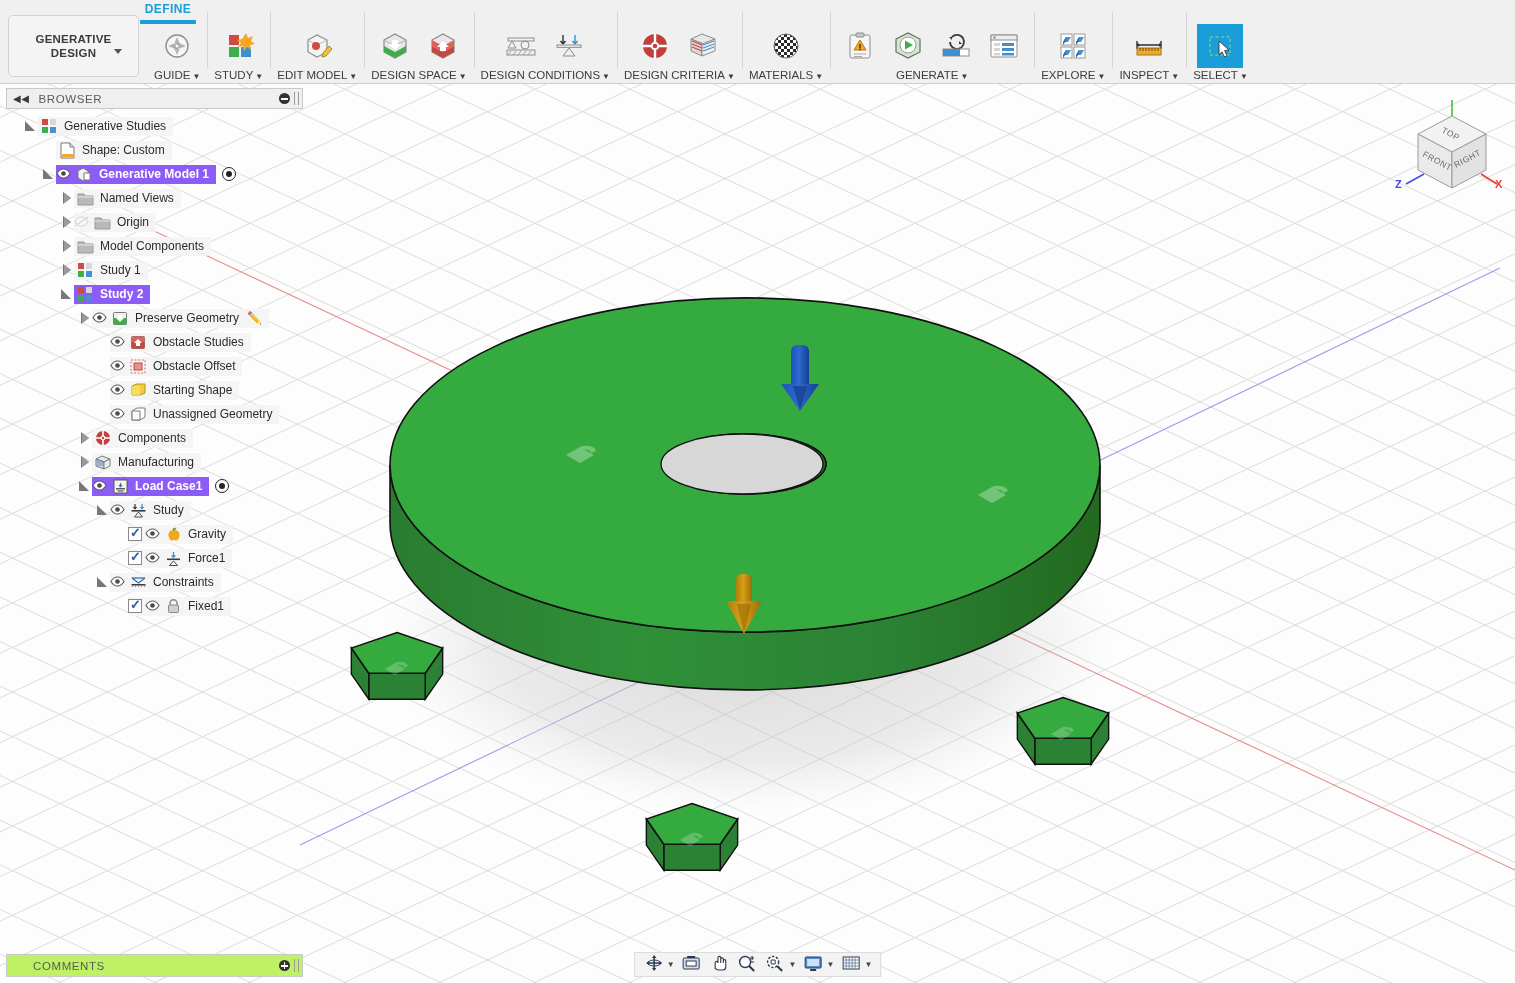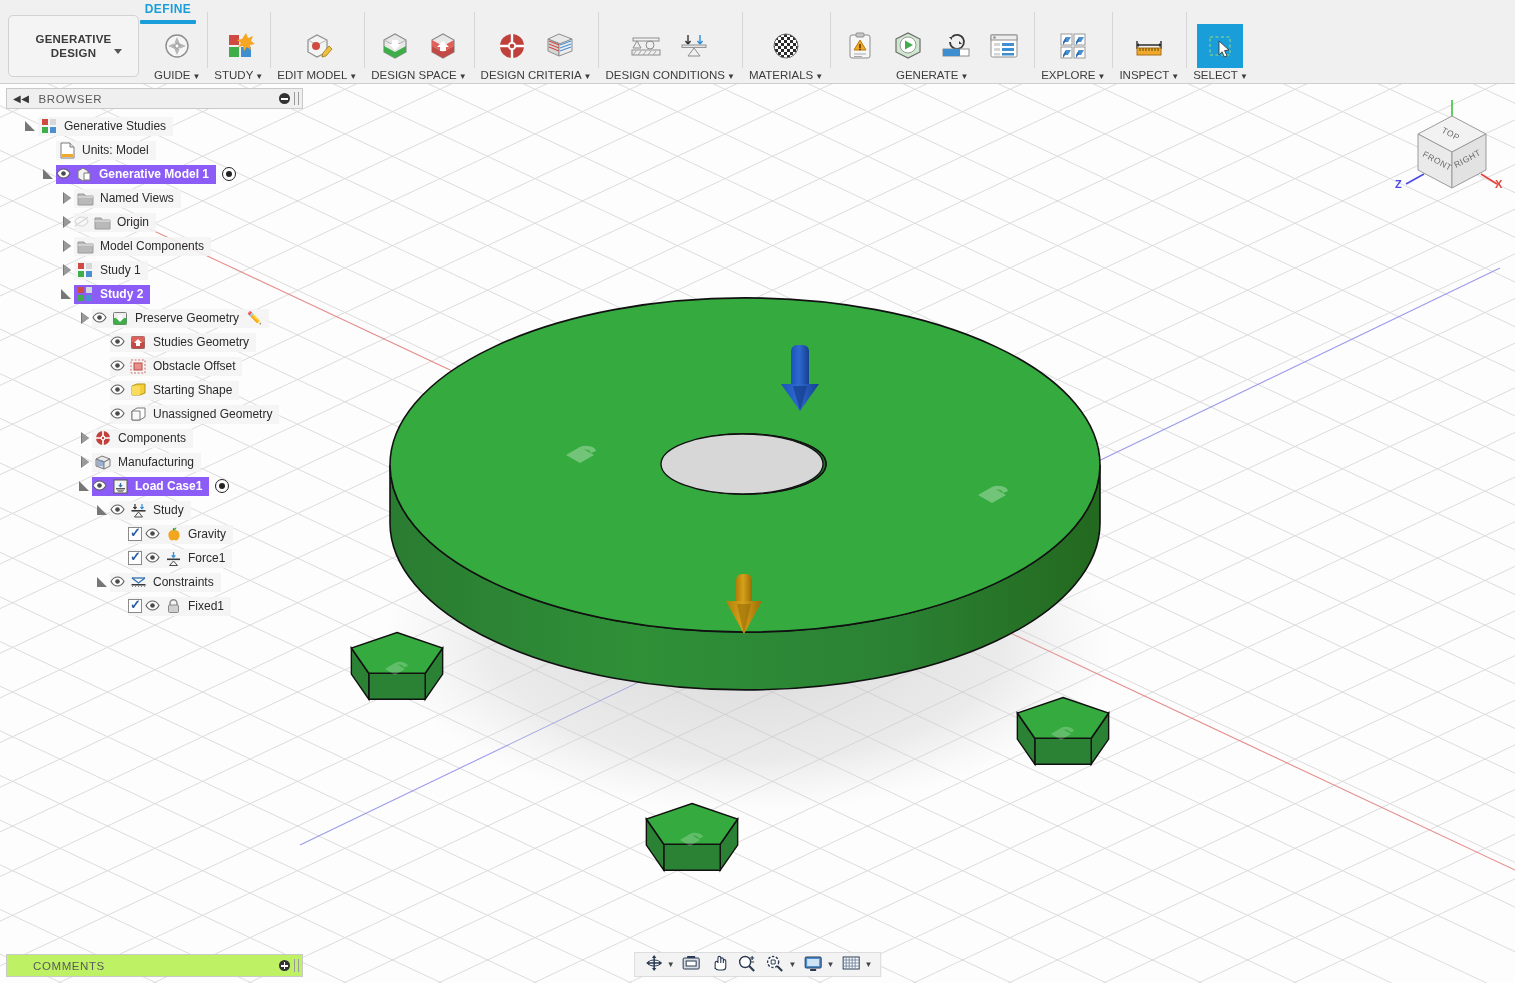--- a/index.html
+++ b/index.html
@@ -484,59 +484,59 @@
         <path d="M14 20 h6 v-4 h3 l-6 -6 -6 6 h3z" fill="#fff"></path>
               </svg>
             </div>
           </div>
           <div class="tb-label"><span>DESIGN SPACE</span><span class="ar">▼</span></div>
         </div>
         <div class="tb-group">
           <div class="tb-icons">
             <div class="tb-icon">
               <svg width="34" height="30" viewBox="0 0 34 30">
+                <rect x="4" y="7" width="26" height="3" fill="#f2f2f2" stroke="#8d8d8d"></rect>
+        <path d="M8 10 l4 7 -8 0z" fill="none" stroke="#8d8d8d"></path>
+        <circle cx="21" cy="14" r="4" fill="none" stroke="#8d8d8d"></circle>
+        <rect x="3" y="19" width="28" height="5" fill="none" stroke="#8d8d8d"></rect>
+        <path d="M4 24 l3 -4 M9 24 l3 -4 M14 24 l3 -4 M19 24 l3 -4 M24 24 l3 -4" stroke="#a0a0a0"></path>
+              </svg>
+            </div>
+            <div class="tb-icon">
+              <svg width="34" height="30" viewBox="0 0 34 30">
+                <path d="M11 4 v9 M11 13 l-2.5 -3 M11 13 l2.5 -3" stroke="#333" stroke-width="1.4" fill="none"></path>
+        <path d="M23 4 v9 M23 13 l-2.5 -3 M23 13 l2.5 -3" stroke="#2f8fd8" stroke-width="1.4" fill="none"></path>
+        <rect x="5" y="14" width="24" height="2.4" fill="#ededed" stroke="#8d8d8d"></rect>
+        <path d="M17 17 l6 8 -12 0z" fill="none" stroke="#8d8d8d"></path>
+              </svg>
+            </div>
+          </div>
+          <div class="tb-label"><span>DESIGN CONDITIONS</span><span class="ar">▼</span></div>
+        </div>
+        <div class="tb-group">
+          <div class="tb-icons">
+            <div class="tb-icon">
+              <svg width="34" height="30" viewBox="0 0 34 30">
                 <circle cx="17" cy="15" r="12" fill="#c0413c"></circle>
         <path d="M17 3 v9 M17 18 v9 M5 15 h9 M20 15 h9" stroke="#fff" stroke-width="2.4"></path>
         <circle cx="17" cy="15" r="4" fill="#fff"></circle>
                 <circle cx="17" cy="15" r="2.3" fill="#c0413c"></circle>
               </svg>
             </div>
             <div class="tb-icon">
               <svg width="34" height="30" viewBox="0 0 34 30">
                 <path d="M5 8 l11 -5 13 5 -11 5z" fill="#e8e8e8" stroke="#8d8d8d"></path>
         <path d="M5 8 v12 l11 5 v-12z" fill="#d8d8d8" stroke="#8d8d8d"></path>
         <path d="M16 13 l13 -5 v12 l-13 5z" fill="#eee" stroke="#8d8d8d"></path>
         <path d="M6 10 l10 4 M6 13 l10 4 M6 16 l10 4" stroke="#cf4b42" stroke-width="1.2"></path>
         <path d="M17 14 l11 -4 M17 17 l11 -4 M17 20 l11 -4" stroke="#4a8fd0" stroke-width="1.2"></path>
               </svg>
             </div>
           </div>
           <div class="tb-label"><span>DESIGN CRITERIA</span><span class="ar">▼</span></div>
-        </div>
-        <div class="tb-group">
-          <div class="tb-icons">
-            <div class="tb-icon">
-              <svg width="34" height="30" viewBox="0 0 34 30">
-                <rect x="4" y="7" width="26" height="3" fill="#f2f2f2" stroke="#8d8d8d"></rect>
-        <path d="M8 10 l4 7 -8 0z" fill="none" stroke="#8d8d8d"></path>
-        <circle cx="21" cy="14" r="4" fill="none" stroke="#8d8d8d"></circle>
-        <rect x="3" y="19" width="28" height="5" fill="none" stroke="#8d8d8d"></rect>
-        <path d="M4 24 l3 -4 M9 24 l3 -4 M14 24 l3 -4 M19 24 l3 -4 M24 24 l3 -4" stroke="#a0a0a0"></path>
-              </svg>
-            </div>
-            <div class="tb-icon">
-              <svg width="34" height="30" viewBox="0 0 34 30">
-                <path d="M11 4 v9 M11 13 l-2.5 -3 M11 13 l2.5 -3" stroke="#333" stroke-width="1.4" fill="none"></path>
-        <path d="M23 4 v9 M23 13 l-2.5 -3 M23 13 l2.5 -3" stroke="#2f8fd8" stroke-width="1.4" fill="none"></path>
-        <rect x="5" y="14" width="24" height="2.4" fill="#ededed" stroke="#8d8d8d"></rect>
-        <path d="M17 17 l6 8 -12 0z" fill="none" stroke="#8d8d8d"></path>
-              </svg>
-            </div>
-          </div>
-          <div class="tb-label"><span>DESIGN CONDITIONS</span><span class="ar">▼</span></div>
         </div>
         <div class="tb-group">
           <div class="tb-icons">
             <div class="tb-icon">
               <svg width="34" height="30" viewBox="0 0 34 30">
                 <defs>
                   <pattern id="chk" width="6" height="6" patternUnits="userSpaceOnUse">
         <rect width="3" height="3" fill="#2b2b2b"></rect>
                     <rect x="3" y="3" width="3" height="3" fill="#2b2b2b"></rect>
         <rect x="3" width="3" height="3" fill="#fff"></rect>
@@ -679,21 +679,21 @@
       </div>
       <div class="row">
         <div style="width:28px;flex:0 0 auto"></div>
         <span class="spacer"></span>
         <div class="hit">
           <span class="ico"><svg width="19" height="17" viewBox="0 0 19 17">
               <path d="M3 1 h9 l4 4 v11 h-13z" fill="#fff" stroke="#7a7a7a"></path>
         <path d="M12 1 v4 h4" fill="#e3e3e3" stroke="#7a7a7a"></path>
         <rect x="4" y="12" width="11" height="3" fill="#f0a92a"></rect>
             </svg></span>
-          <span class="txt">Units: Model</span>
+          <span class="txt">Shape: Custom</span>
         </div>
       </div>
       <div class="row sel">
         <div style="width:28px;flex:0 0 auto"></div>
         <span class="arrow down"></span>
         <div class="hit">
           <span class="eye">
             <svg width="15" height="11" viewBox="0 0 15 11">
               <path d="M7.5 1 C3.5 1 1 5.5 1 5.5 S3.5 10 7.5 10 S14 5.5 14 5.5 S11.5 1 7.5 1z" fill="#fff" stroke="#5e5e5e" stroke-width="1.1"></path>
               <circle cx="7.5" cy="5.5" r="2.3" fill="#4a4a4a"></circle>
@@ -800,21 +800,21 @@
               <path d="M7.5 1 C3.5 1 1 5.5 1 5.5 S3.5 10 7.5 10 S14 5.5 14 5.5 S11.5 1 7.5 1z" fill="#fff" stroke="#5e5e5e" stroke-width="1.1"></path>
               <circle cx="7.5" cy="5.5" r="2.3" fill="#4a4a4a"></circle>
             </svg>
           </span>
           <span class="ico"><svg width="19" height="17" viewBox="0 0 19 17">
               <rect x="2.5" y="2.5" width="13" height="12" rx="1" fill="#eee" stroke="#7a7a7a"></rect>
         <path d="M2.5 2.5 h13 v6 h-13z" fill="#e0605a"></path>
               <path d="M2.5 8 h13 v6.5 h-13z" fill="#c24a44"></path>
         <path d="M7 12 h4 v-3 h2 l-4 -4 -4 4 h2z" fill="#fff"></path>
             </svg></span>
-          <span class="txt">Studies Geometry</span>
+          <span class="txt">Obstacle Studies</span>
         </div>
       </div>
       <div class="row">
         <div style="width:82px;flex:0 0 auto"></div>
         <span class="spacer"></span>
         <div class="hit">
           <span class="eye">
             <svg width="15" height="11" viewBox="0 0 15 11">
               <path d="M7.5 1 C3.5 1 1 5.5 1 5.5 S3.5 10 7.5 10 S14 5.5 14 5.5 S11.5 1 7.5 1z" fill="#fff" stroke="#5e5e5e" stroke-width="1.1"></path>
               <circle cx="7.5" cy="5.5" r="2.3" fill="#4a4a4a"></circle>

